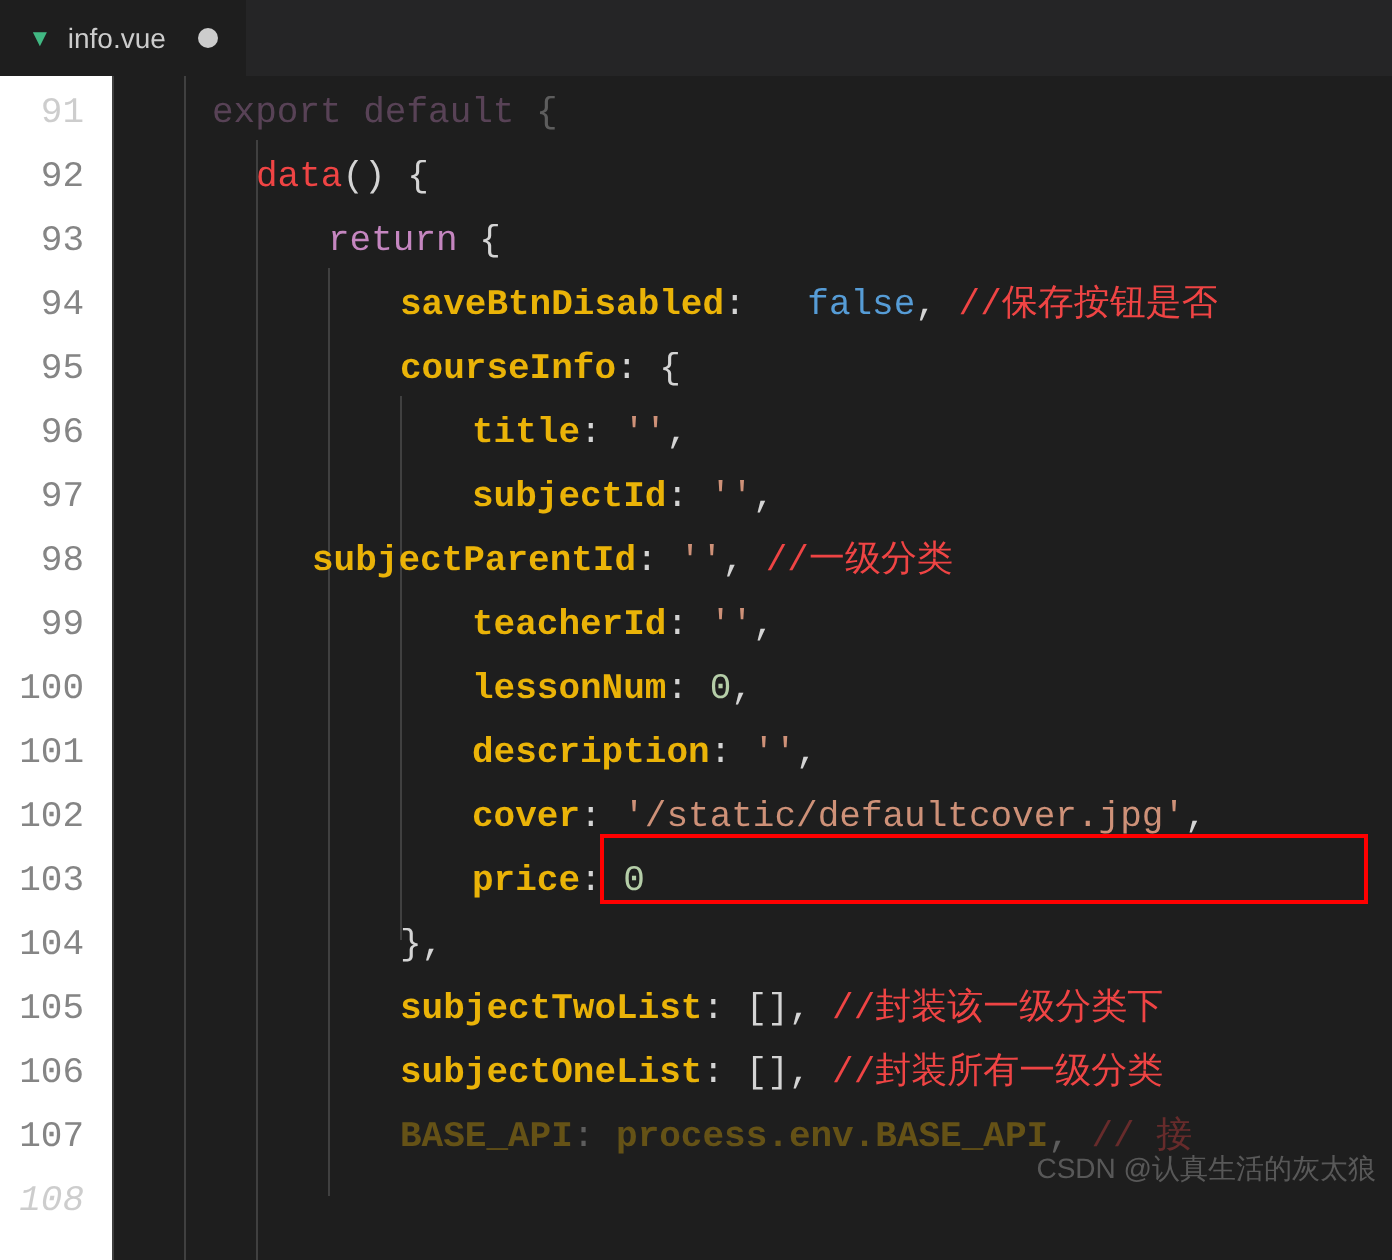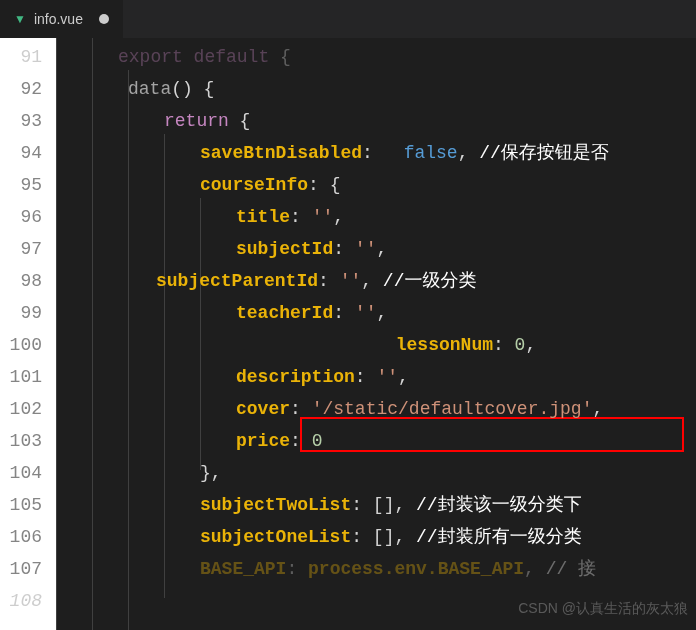--- a/index.html
+++ b/index.html
@@ -80,35 +80,35 @@
       top: 0;
       bottom: 0;
     }
     .ig1 { left: 0px; }
     .ig2 { left: 36px; }
     .keyword { color: #c586c0; }
     .property { color: #eab308; font-weight: bold; }
     .boolean { color: #569cd6; margin-left: 20px; }
     .string { color: #ce9178; }
     .number { color: #b5cea8; }
-    .comment { color: #ffffff; }
+    .comment { color: #ef4444; }
     .punct { color: #d4d4d4; }
-    .calllike { color: #a3a3a3; }
+    .calllike { color: #ef4444; }
     .highlight-box {
       position: absolute;
       border: 2px solid #ff0000;
       pointer-events: none;
       left: 244px;
       top: 379px;
       width: 384px;
       height: 35px;
     }
     .watermark {
       position: absolute;
-      bottom: 12px;
+      bottom: 36px;
       right: 8px;
       color: #808080;
       font-size: 14px;
       font-family: -apple-system, sans-serif;
       opacity: 0.6;
     }
   </style>
 </head>
 <body>
 
@@ -142,30 +142,30 @@
       <div class="line-number" style="opacity: 0.4; font-style: italic;">108</div>
     </div>
   <div class="code-area" id="code-area">
     <div class="indent-guide ig1"></div>
       <div class="indent-guide" style="left: 144px; top: 160px; bottom: 160px;"></div>
       <div class="indent-guide" style="left: 108px; top: 96px; bottom: 32px;"></div>
       <div class="indent-guide" style="left: 72px; top: 32px; bottom: 0px;"></div>
     <div class="indent-guide ig2"></div>
     <div class="highlight-box"></div>
     <div class="watermark">CSDN @认真生活的灰太狼</div>
-  <div class="code-line" style="padding-left: 50px; opacity: 0.35; margin-left: 12px;"><span class="keyword">export default</span><span class="punct"> {</span></div>
+  <div class="code-line" style="padding-left: 50px; opacity: 0.35;"><span class="keyword">export default</span><span class="punct"> {</span></div>
       <div class="code-line" style="padding-left: 72px;"><span class="calllike">data</span><span class="punct">() {</span></div>
       <div class="code-line" style="padding-left: 108px;"><span class="keyword">return</span><span class="punct"> {</span></div>
       <div class="code-line" style="padding-left: 144px;"><span class="property">saveBtnDisabled</span><span class="punct">: </span><span class="boolean">false</span><span class="punct">, </span><span class="comment">//保存按钮是否</span></div>
       <div class="code-line" style="padding-left: 144px;"><span class="property">courseInfo</span><span class="punct">: {</span></div>
       <div class="code-line" style="padding-left: 180px;"><span class="property">title</span><span class="punct">: </span><span class="string">''</span><span class="punct">,</span></div>
       <div class="code-line" style="padding-left: 180px;"><span class="property">subjectId</span><span class="punct">: </span><span class="string">''</span><span class="punct">,</span></div>
       <div class="code-line" style="padding-left: 100px;"><span class="property">subjectParentId</span><span class="punct">: </span><span class="string">''</span><span class="punct">, </span><span class="comment">//一级分类</span></div>
       <div class="code-line" style="padding-left: 180px;"><span class="property">teacherId</span><span class="punct">: </span><span class="string">''</span><span class="punct">,</span></div>
-      <div class="code-line" style="padding-left: 180px; text-align: center;"><span class="property">lessonNum</span><span class="punct">: </span><span class="number">0</span><span class="punct">,</span></div>
+      <div class="code-line" style="padding-left: 180px;"><span class="property">lessonNum</span><span class="punct">: </span><span class="number">0</span><span class="punct">,</span></div>
       <div class="code-line" style="padding-left: 180px;"><span class="property">description</span><span class="punct">: </span><span class="string">''</span><span class="punct">,</span></div>
       <div class="code-line" style="padding-left: 180px;"><span class="property">cover</span><span class="punct">: </span><span class="string">'/static/defaultcover.jpg'</span><span class="punct">,</span></div>
       <div class="code-line" style="padding-left: 180px;"><span class="property">price</span><span class="punct">: </span><span class="number">0</span></div>
       <div class="code-line" style="padding-left: 144px;"><span class="punct">},</span></div>
       <div class="code-line" style="padding-left: 144px;"><span class="property">subjectTwoList</span><span class="punct">: [], </span><span class="comment">//封装该一级分类下</span></div>
       <div class="code-line" style="padding-left: 144px;"><span class="property">subjectOneList</span><span class="punct">: [], </span><span class="comment">//封装所有一级分类</span></div>
       <div class="code-line" style="padding-left: 144px; opacity: 0.35;"><span class="property">BASE_API</span><span class="punct">: </span><span class="property">process.env.BASE_API</span><span class="punct">, </span><span class="comment">// 接</span></div>
     </div>
 </div>
 

